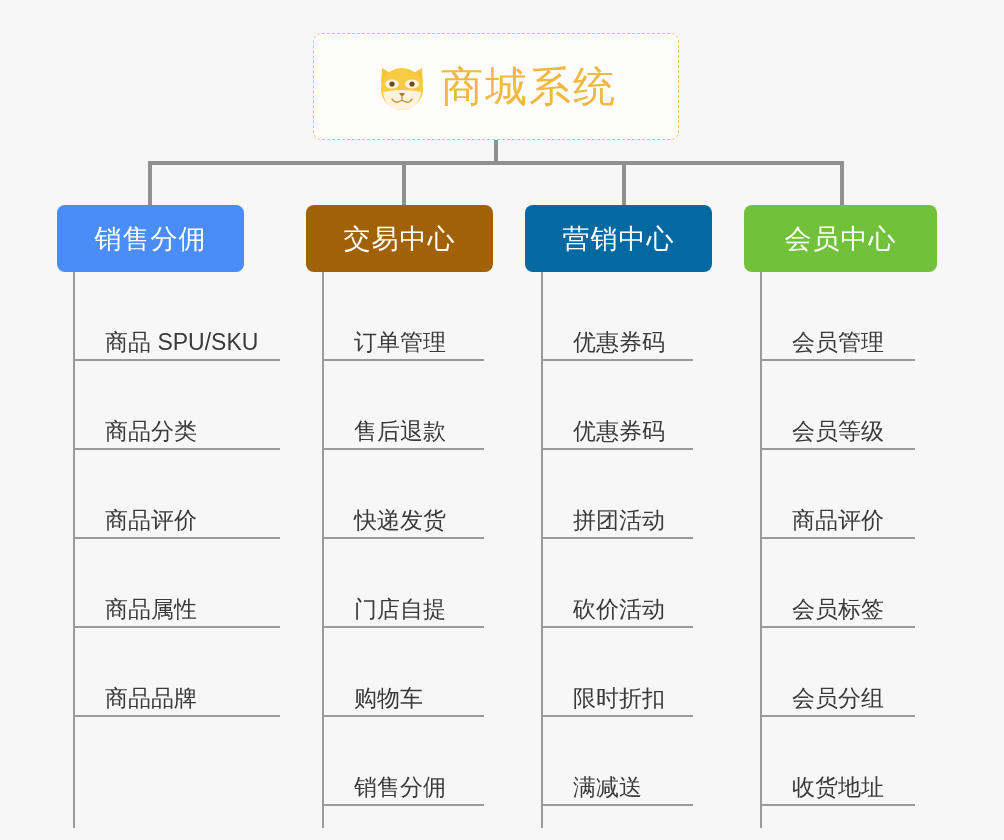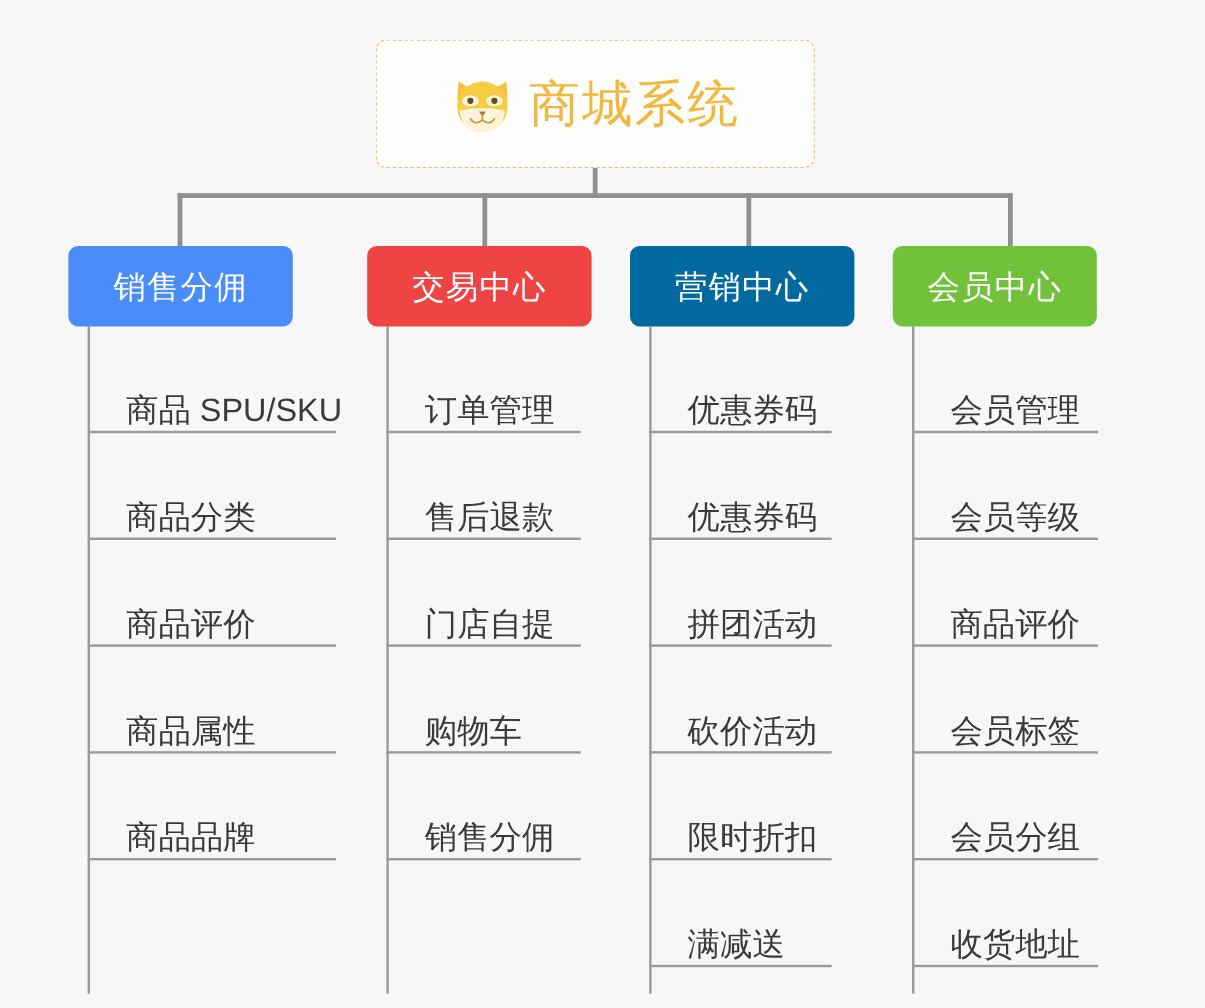--- a/index.html
+++ b/index.html
@@ -106,21 +106,21 @@
     position: relative;
     height: 89px;
     box-sizing: border-box;
     border-bottom: 2px solid #9a9a9a;
     display: flex;
     align-items: flex-end;
     padding-left: 32px;
     padding-bottom: 2px;
   }
   .leaf-label {
-    font-size: 27px;
+    font-size: 23px;
     line-height: 30px;
     color: #3a3a3a;
     white-space: nowrap;
   }
 </style>
 </head>
 <body>
 
 <div id="mindmap">
 
@@ -170,30 +170,33 @@
         <span class="leaf-label">商品评价</span>
       </div>
     <div class="leaf">
         <span class="leaf-label">商品属性</span>
       </div>
     <div class="leaf">
         <span class="leaf-label">商品品牌</span>
       </div>
   </div>
 
-  <div class="cat-card" style="left:306px;width:187px;background:#ef4444">
+  <div class="cat-card" style="left:306px;width:187px;background:#a16207">
     <span>交易中心</span>
   </div>
   <div class="branch" style="left:322px;width:162px">
     <div class="branch-spine" style="height:556px"></div>
     <div class="leaf">
         <span class="leaf-label">订单管理</span>
       </div>
     <div class="leaf">
         <span class="leaf-label">售后退款</span>
+      </div>
+    <div class="leaf">
+        <span class="leaf-label">快递发货</span>
       </div>
     <div class="leaf">
         <span class="leaf-label">门店自提</span>
       </div>
     <div class="leaf">
         <span class="leaf-label">购物车</span>
       </div>
     <div class="leaf">
         <span class="leaf-label">销售分佣</span>
       </div>
@@ -217,21 +220,21 @@
         <span class="leaf-label">砍价活动</span>
       </div>
     <div class="leaf">
         <span class="leaf-label">限时折扣</span>
       </div>
     <div class="leaf">
         <span class="leaf-label">满减送</span>
       </div>
   </div>
 
-  <div class="cat-card" style="left:744px;width:170px;background:#72c13b">
+  <div class="cat-card" style="left:744px;width:193px;background:#72c13b">
     <span>会员中心</span>
   </div>
   <div class="branch" style="left:760px;width:155px">
     <div class="branch-spine" style="height:556px"></div>
     <div class="leaf">
         <span class="leaf-label">会员管理</span>
       </div>
     <div class="leaf">
         <span class="leaf-label">会员等级</span>
       </div>

